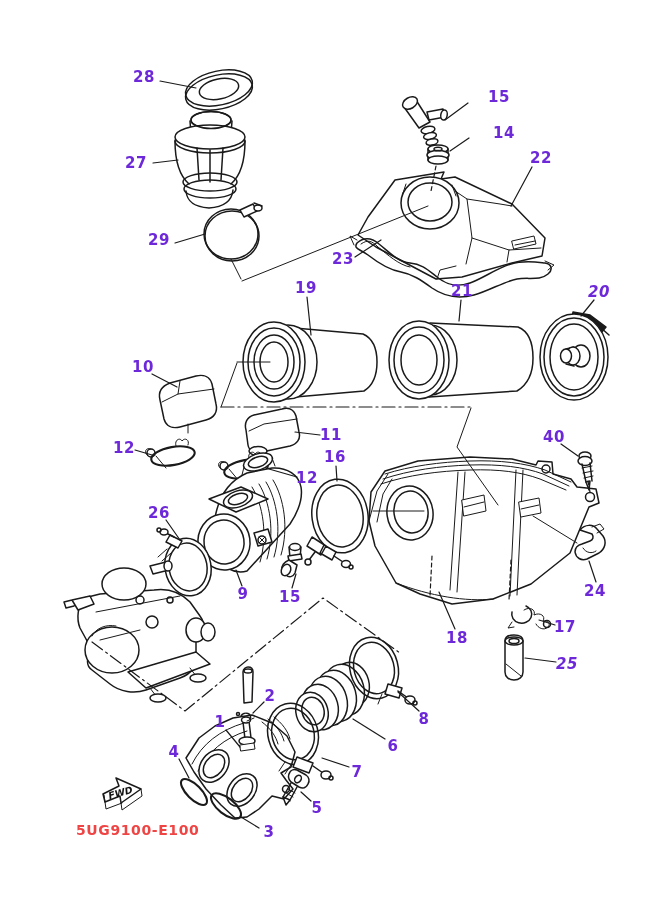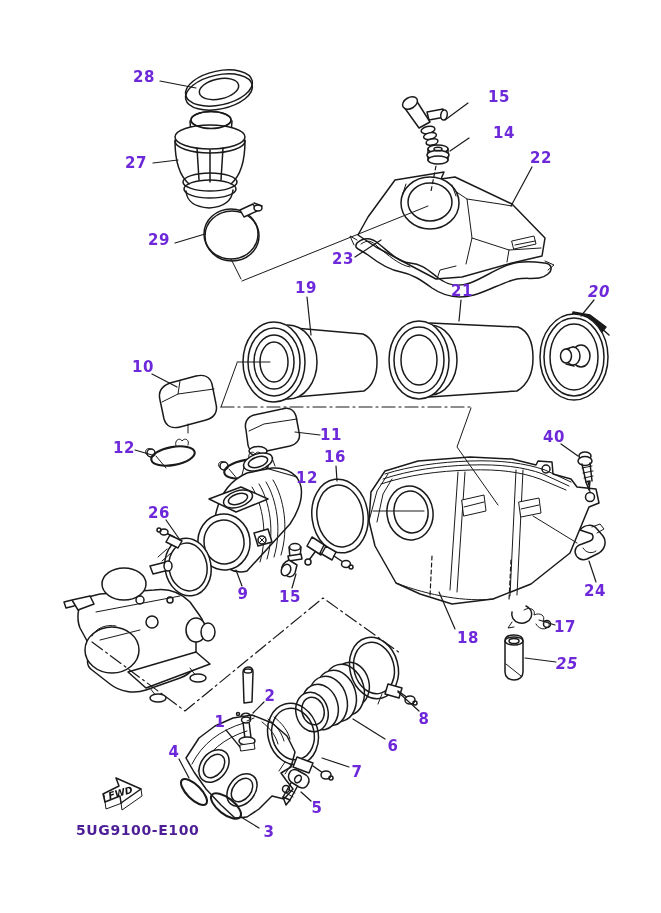--- a/index.html
+++ b/index.html
@@ -25,21 +25,21 @@
   #diagram-svg .dsh{stroke-width:1.2;stroke-dasharray:4 3;}
   #diagram-svg .leader{stroke-width:1.2;}
   #diagram-svg text{stroke:none;fill:#111;}
   .callout{
     position:absolute;transform:translate(-50%,-50%);
     font:bold 15px "DejaVu Sans",sans-serif;color:#6d28d9;
     letter-spacing:0.5px;white-space:nowrap;
   }
   .code-label{
     position:absolute;left:76px;top:822px;
-    font:bold 14px "DejaVu Sans",sans-serif;color:#4c1d95;
+    font:bold 14px "DejaVu Sans",sans-serif;color:#ef4444;
     letter-spacing:0.6px;
   }
   #fwd-text{font:italic bold 9.5px "DejaVu Sans",sans-serif;}
 </style>
 </head>
 <body>
 
 <div id="stage">
 
 <svg id="diagram-svg" width="661" height="913" viewBox="0 0 661 913" xmlns="http://www.w3.org/2000/svg">
@@ -407,21 +407,21 @@
       <div class="callout" style="left: 599px; top: 292px; font-style: italic;">20</div>
       <div class="callout" style="left: 143px; top: 367px;">10</div>
       <div class="callout" style="left: 331px; top: 435px;">11</div>
       <div class="callout" style="left: 124px; top: 448px;">12</div>
       <div class="callout" style="left: 307px; top: 478px;">12</div>
       <div class="callout" style="left: 335px; top: 457px;">16</div>
       <div class="callout" style="left: 554px; top: 437px;">40</div>
       <div class="callout" style="left: 159px; top: 513px;">26</div>
       <div class="callout" style="left: 243px; top: 594px;">9</div>
       <div class="callout" style="left: 290px; top: 597px;">15</div>
-      <div class="callout" style="left: 457px; top: 638px; margin-left: 11px;">18</div>
+      <div class="callout" style="left: 457px; top: 638px;">18</div>
       <div class="callout" style="left: 595px; top: 591px;">24</div>
       <div class="callout" style="left: 565px; top: 627px;">17</div>
       <div class="callout" style="left: 567px; top: 664px; font-style: italic;">25</div>
       <div class="callout" style="left: 220px; top: 722px;">1</div>
       <div class="callout" style="left: 270px; top: 696px;">2</div>
       <div class="callout" style="left: 317px; top: 808px;">5</div>
       <div class="callout" style="left: 357px; top: 772px;">7</div>
       <div class="callout" style="left: 393px; top: 746px;">6</div>
       <div class="callout" style="left: 424px; top: 719px;">8</div>
       <div class="callout" style="left: 269px; top: 832px;">3</div>

